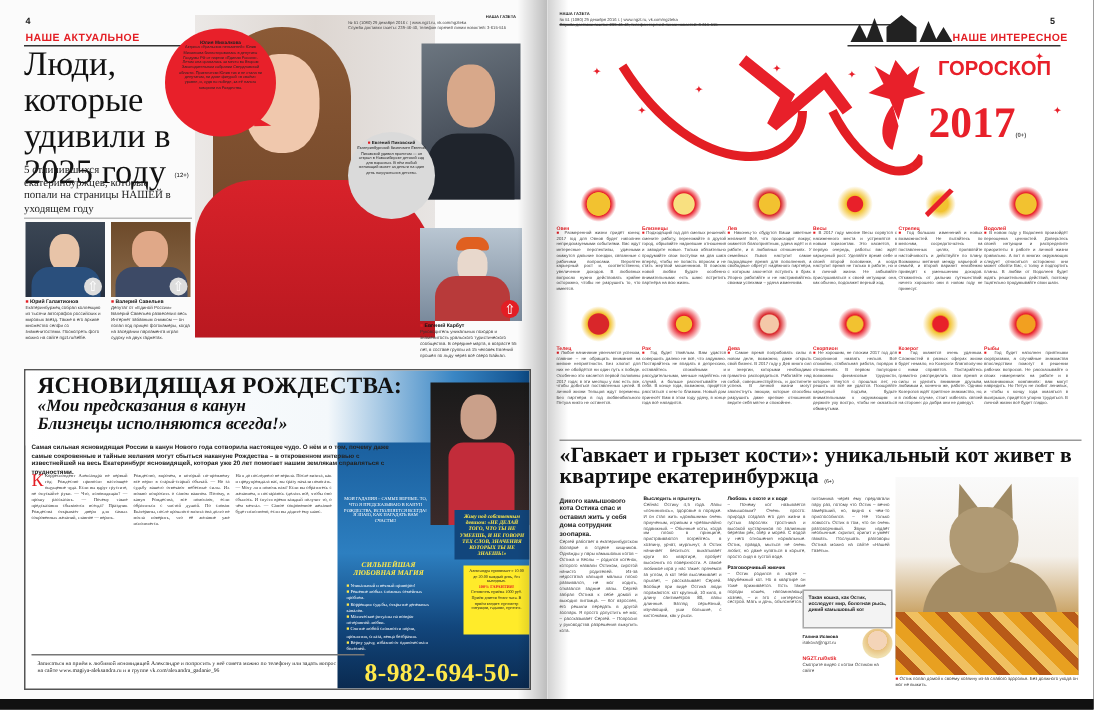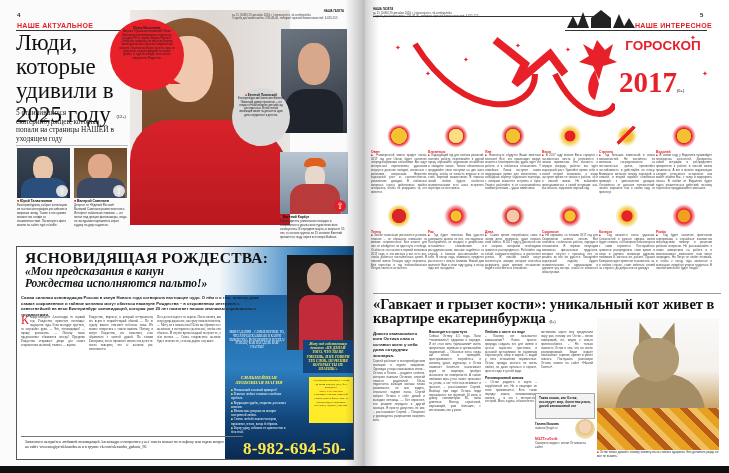--- a/index.html
+++ b/index.html
@@ -193,21 +193,21 @@
     <div class="ad-box">
       <div class="ad-head-bg"></div>
       <div class="ad-blue"></div>
       <div class="ad-photo">
         <div class="ad-photo-face"></div>
         <div class="ad-photo-top"></div>
       </div>
       <div class="ad-title">ЯСНОВИДЯЩАЯ РОЖДЕСТВА:</div>
       <div class="ad-sub">
         <div>«Мои предсказания в канун</div>
-        <div>Рождества исполняются пальто!»</div>
+        <div>Близнецы исполняются всегда!»</div>
       </div>
       <div class="ad-lead">Самая сильная ясновидящая России в канун Нового года сотворила настоящее чудо. О нём и о том, почему даже самые сокровенные и тайные желания могут сбыться накануне Рождества – в откровенном интервью с известнейшей на весь Екатеринбург ясновидящей, которая уже 20 лет помогает нашим землякам справляться с трудностями.</div>
 
       <div class="ad-col" style="left:4px;width:64px;"><span class="dropcap">К</span><span>Корреспондент Александра не первый год: Рождество приносит настоящее ощущение чуда. Если вы вдруг грустите, не опускайте руки. — Что, ясновидящая? — прошу рассказать. — Почему такие предсказания сбываются всегда? Праздник Рождества открывает двери для самых сокровенных желаний, главное — верить.</span></div>
       <div class="ad-col" style="left:72px;width:64px;">Рождество, впрочем, в который по-прежнему все верят в старый-старый обычай. — Но за судьбу вашего отвечают небесные силы. Их можно попросить о самом важном. Потому, в канун Рождества, все помогают, если обратиться с чистой душой. По словам Екатерины, после прошлого визита она долго не могла поверить, что её желание уже исполняется.</div>
       <div class="ad-col" style="left:140px;width:64px;"><span>На я до последнего не верила. После визита, как и предупреждала вас, вы сразу начали помогать. — Могу ли я помочь нам? Если вы обратитесь с желанием, я постараюсь сделать всё, чтобы оно сбылось. И спустя время каждый получит то, о чём мечтал. — Самое сокровенное желание будет исполнено, если вы дадите ему шанс.</span></div>
 
       <div class="ad-blue-text">МОИ ГАДАНИЯ – САМЫЕ ВЕРНЫЕ. ТО, ЧТО Я ПРЕДСКАЗЫВАЮ В КАНУН РОЖДЕСТВА, ИСПОЛНЯЕТСЯ ВСЕГДА! Я ЗНАЮ, КАК НАГАДАТЬ ВАМ СЧАСТЬЕ!</div>
       <div class="ad-yellow-title">СИЛЬНЕЙШАЯ ЛЮБОВНАЯ МАГИЯ</div>
       <div class="ad-bullets">

